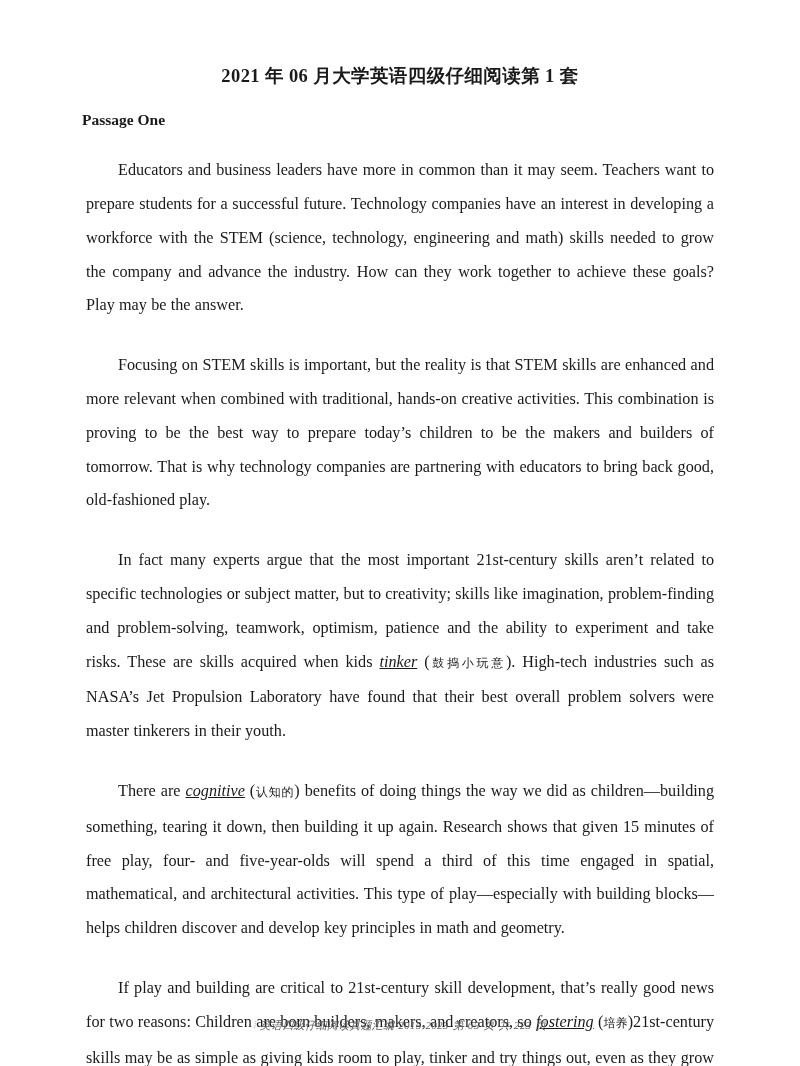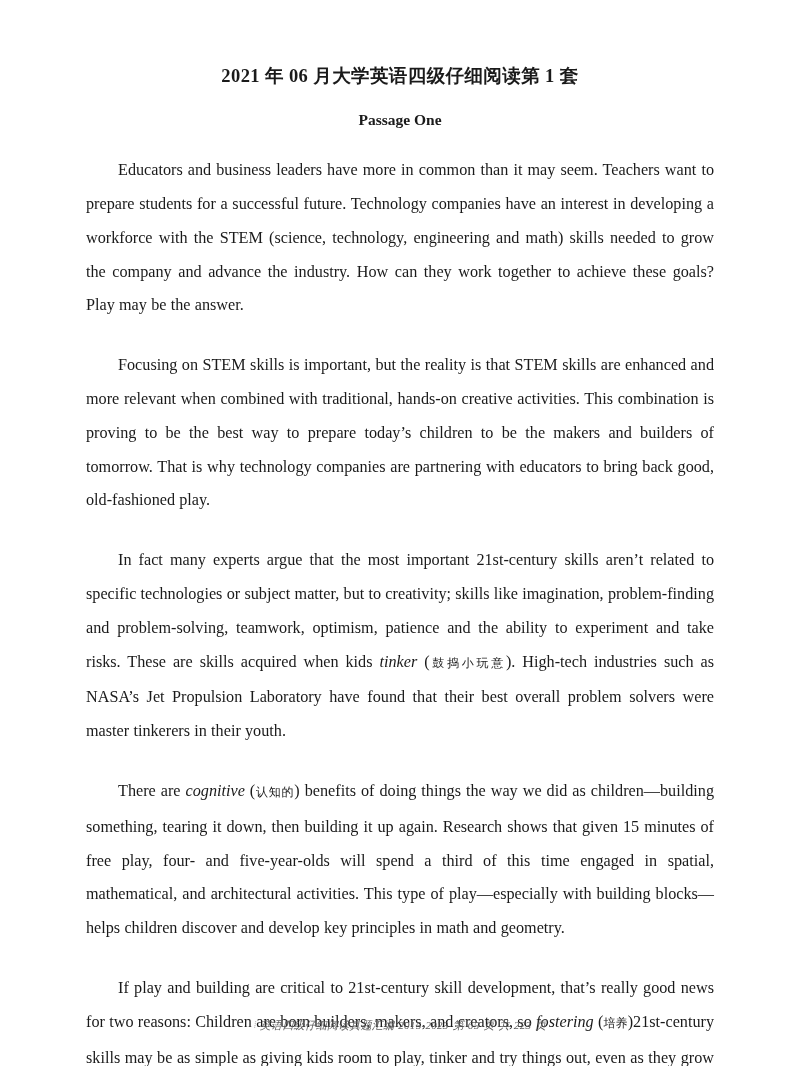--- a/index.html
+++ b/index.html
@@ -41,21 +41,21 @@
     font-size: 18.5px;
     font-weight: bold;
     letter-spacing: 0.4px;
     line-height: 1.3;
     font-family: "Liberation Serif", "DejaVu Serif", serif;
   }
 
   .passage-heading {
     margin: 0;
     padding-top: 22px;
-    text-align: center;
+    text-align: left;
     font-size: 15.5px;
     font-weight: bold;
     line-height: 1.3;
   }
 
   .para {
     margin: 4px;
     padding-top: 22px;
     font-size: 16.2px;
     line-height: 33.8px;
@@ -64,20 +64,21 @@
     text-indent: 32px;
     word-spacing: 0.2px;
   }
 
   .para:first-of-type {
     padding-top: 20px;
   }
 
   .para .it {
     font-style: italic;
+    text-decoration: underline;
   }
 
   .para .cn {
     font-family: Liberation Mono, monospace;
     font-size: 12px;
     font-style: normal;
   }
 
   .footer {
     position: absolute;

